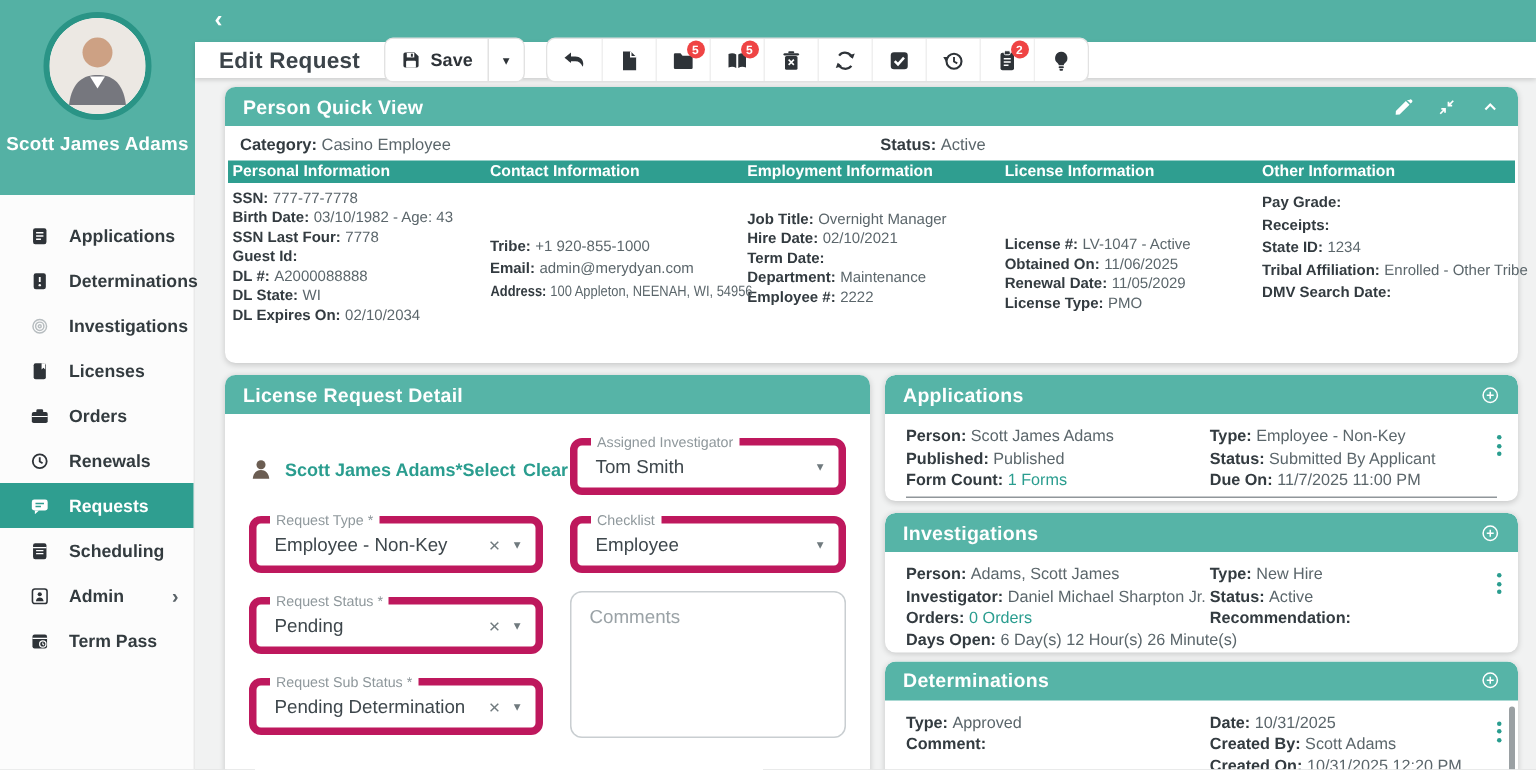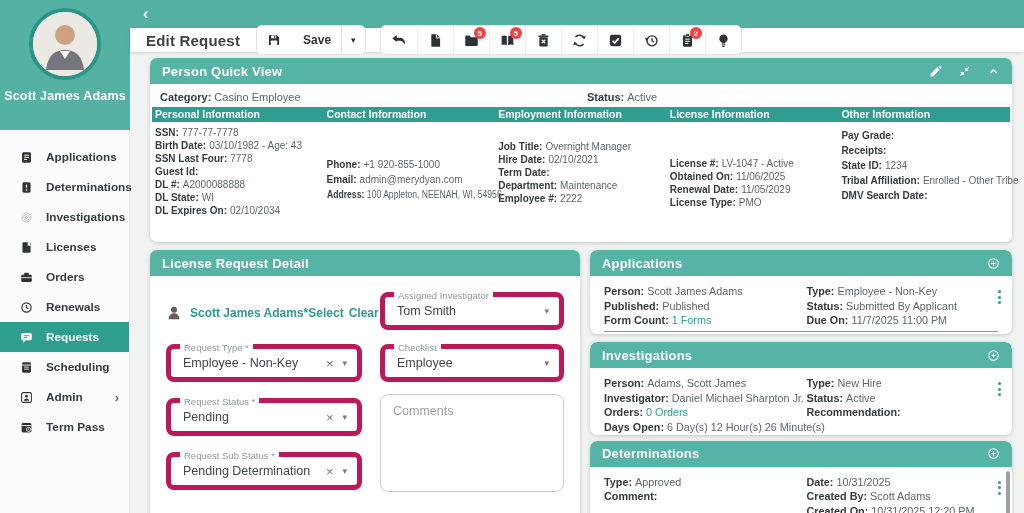--- a/index.html
+++ b/index.html
@@ -19,21 +19,21 @@
   .mi-icon svg{width:13px;height:13px;display:block;}
   .menu-chevron{margin-left:auto;color:#5a6368;font-size:13px;line-height:1;}
 
   
   .main{flex:1;display:flex;flex-direction:column;min-width:0;}
   .topstrip{height:28px;background:#54b1a4;display:flex;align-items:center;padding-left:13px;flex-shrink:0;}
   .back{color:#fff;font-size:16px;font-weight:700;line-height:1;cursor:pointer;}
   .toolbar{height:24px;background:#fff;display:flex;align-items:center;padding:0 16px;box-shadow:0 1px 3px rgba(0,0,0,.15);position:relative;z-index:2;flex-shrink:0;}
   .tb-title{font-size:15px;color:#3c444a;font-weight:600;letter-spacing:.2px;}
   .save-group{margin-left:16px;display:flex;border:1px solid #e2e2e2;border-radius:6px;height:30px;overflow:hidden;background:#fff;}
-  .save-btn{display:flex;align-items:center;gap:22px;padding:0 10px;font-size:12px;font-weight:700;color:#2e3338;background:#fff;border:none;cursor:pointer;}
+  .save-btn{display:flex;align-items:center;gap:6px;padding:0 10px;font-size:12px;font-weight:700;color:#2e3338;background:#fff;border:none;cursor:pointer;}
   .save-caret{border:none;border-left:1px solid #e2e2e2;background:#fff;padding:0 9px;font-size:9px;color:#2e3338;cursor:pointer;}
   .icon-group{margin-left:14px;display:flex;border:1px solid #e2e2e2;border-radius:6px;height:30px;background:#fff;}
   .tb-btn{position:relative;width:36px;display:flex;align-items:center;justify-content:center;background:#fff;border:none;border-left:1px solid #efefef;cursor:pointer;}
   .tb-btn:first-child{border-left:none;border-radius:6px 0 0 6px;}
   .tb-btn:last-child{border-radius:0 6px 6px 0;}
   .tb-btn svg{width:15px;height:15px;display:block;}
   .badge{position:absolute;top:1px;right:3px;min-width:12px;height:12px;border-radius:7px;background:#ef4444;color:#fff;font-size:8px;font-weight:700;display:flex;align-items:center;justify-content:center;padding:0 2px;}
   .badge:empty{display:none;}
 
   .content{flex:1;padding:6px 12px 0 20px;overflow:hidden;}
@@ -348,21 +348,21 @@
           <div class="pqv-row"><b class="lab">SSN:</b><span class="val">777-77-7778</span></div>
               <div class="pqv-row"><b class="lab">Birth Date:</b><span class="val">03/10/1982 - Age: 43</span></div>
               <div class="pqv-row"><b class="lab">SSN Last Four:</b><span class="val">7778</span></div>
               <div class="pqv-row"><b class="lab">Guest Id:</b><span class="val"></span></div>
               <div class="pqv-row"><b class="lab">DL #:</b><span class="val">A2000088888</span></div>
               <div class="pqv-row"><b class="lab">DL State:</b><span class="val">WI</span></div>
               <div class="pqv-row"><b class="lab">DL Expires On:</b><span class="val">02/10/2034</span></div>
             </div>
           <div class="pqv-col c1">
 
-          <div class="pqv-row"><b class="lab">Phone:</b><span class="val">+1 920-855-1000</span></div>
+          <div class="pqv-row"><b class="lab">Tribe:</b><span class="val">+1 920-855-1000</span></div>
               <div class="pqv-row"><b class="lab">Email:</b><span class="val">admin@merydyan.com</span></div>
               <div class="pqv-row"><b class="lab">Address:</b><span class="val">100 Appleton, NEENAH, WI, 54956</span></div>
             </div>
           <div class="pqv-col c2">
 
           <div class="pqv-row"><b class="lab">Job Title:</b><span class="val">Overnight Manager</span></div>
               <div class="pqv-row"><b class="lab">Hire Date:</b><span class="val">02/10/2021</span></div>
               <div class="pqv-row"><b class="lab">Term Date:</b><span class="val"></span></div>
               <div class="pqv-row"><b class="lab">Department:</b><span class="val">Maintenance</span></div>
               <div class="pqv-row"><b class="lab">Employee #:</b><span class="val">2222</span></div>

